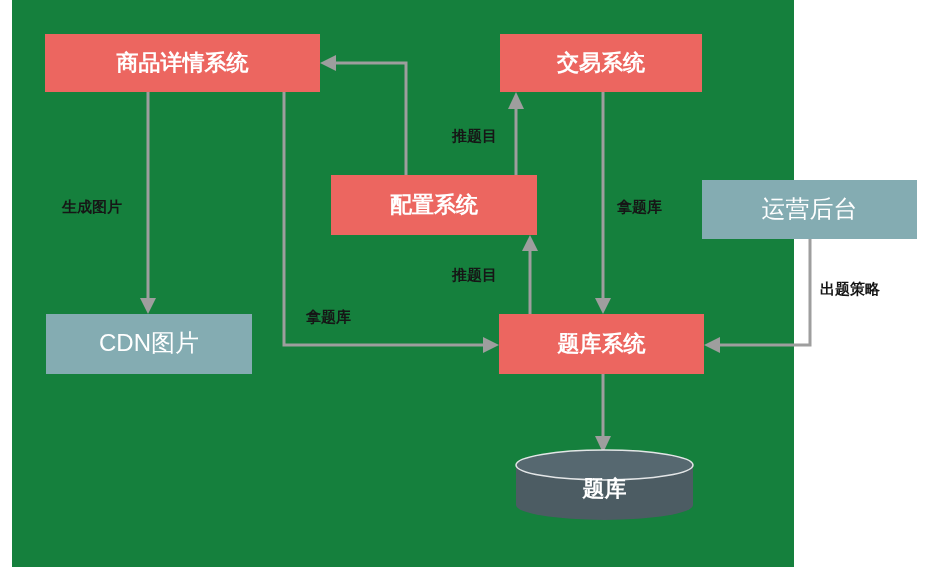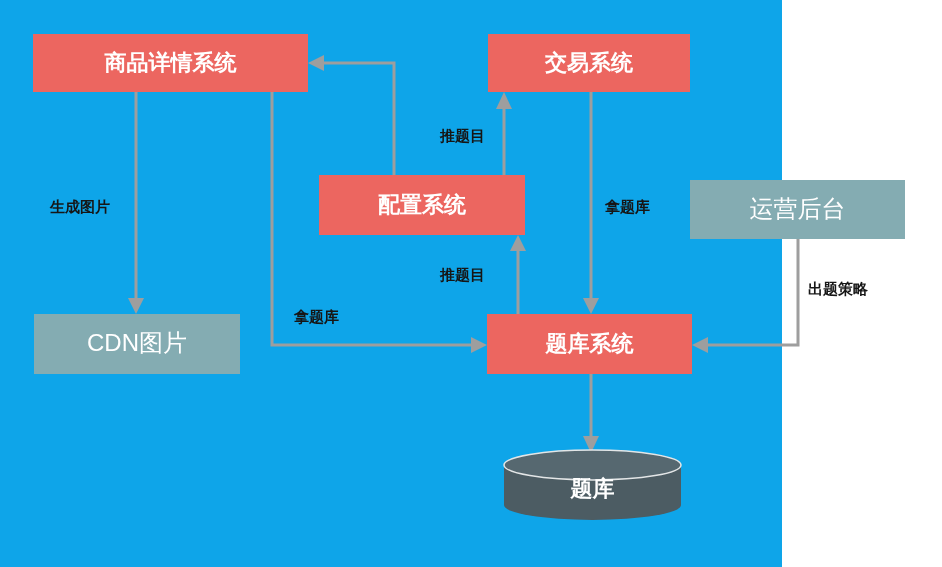--- a/index.html
+++ b/index.html
@@ -10,21 +10,22 @@
   body {
     width: 942px;
     height: 567px;
     font-family: "Liberation Sans", "DejaVu Sans", sans-serif;
     overflow: hidden;
   }
   #diagram-root {
     position: relative;
     width: 782px;
     height: 567px;
-    background: #0ea5e9;
+    background: #15803d;
+    margin-left: 12px;
   }
   svg.diagram-svg {
     position: absolute;
     left: 0;
     top: 0;
     width: 942px;
     height: 567px;
   }
   .node-label {
     font-family: "Liberation Sans", "DejaVu Sans", sans-serif;

